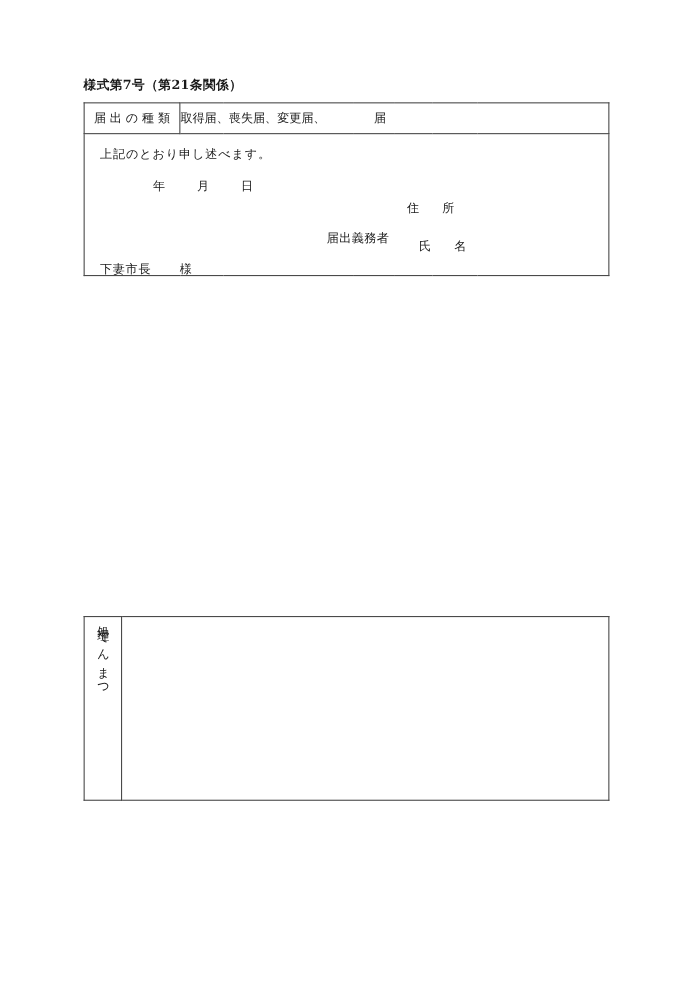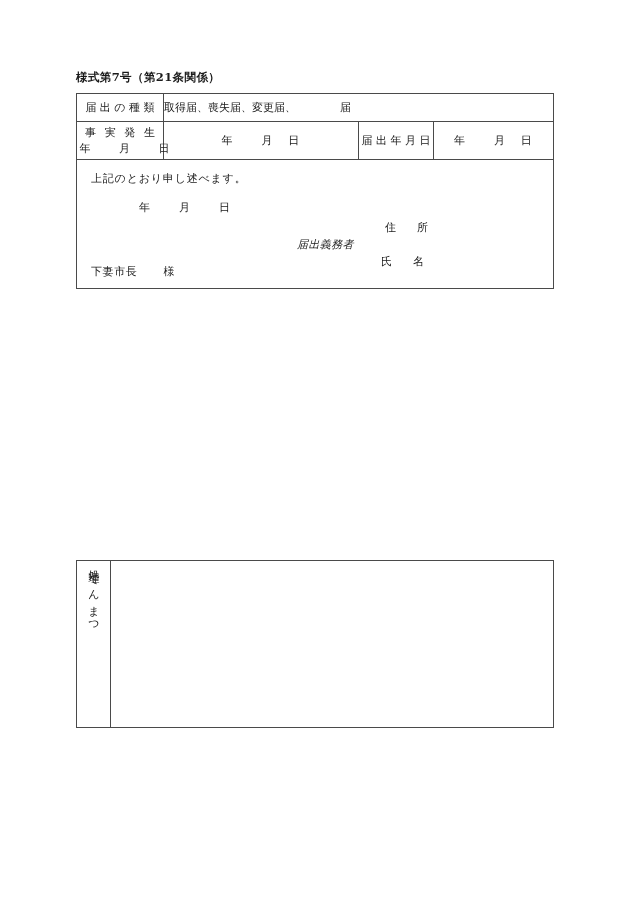--- a/index.html
+++ b/index.html
@@ -141,41 +141,40 @@
 
   .decl-party {
     position: absolute;
     left: 220px;
     top: 60px;
     width: 230px;
     font-size: 11px;
   }
   .decl-addr {
     position: absolute;
-    left: 88px;
+    left: 73px;
     top: 0;
     letter-spacing: 5px;
   }
   .decl-obligor {
     position: absolute;
     left: 0;
-    top: 17px;
+    top: 27px;
     letter-spacing: 0.4px;
-    font-style: italic;
   }
   .decl-name {
     position: absolute;
     left: 84px;
     top: 34px;
     letter-spacing: 5px;
   }
   .decl-mayor {
     position: absolute;
     left: 14px;
-    top: 104px;
+    top: 115px;
     letter-spacing: 0.6px;
   }
   .decl-mayor .honorific { padding-left: 26px; }
 
   
   .proc-table {
     position: absolute;
     left: 76px;
     top: 560px;
     width: 477px;
@@ -225,41 +224,20 @@
     </colgroup>
     <tbody>
 
 
       <tr class="row-kind">
         <td class="label-cell">届 出 の 種 類</td>
         <td class="value-cell" colspan="6">取得届、喪失届、変更届、　　　　届</td>
       </tr>
 
 
-      <tr class="row-date">
-        <td class="label-cell">
-          <span class="lbl-line">事 実 発 生</span>
-          <span class="lbl-line">年 　 月 　 日</span>
-        </td>
-        <td class="value-cell" colspan="3">
-          <span class="date-line">
-            <span class="g">年</span>
-            <span class="g2">月</span>
-            <span>日</span>
-          </span>
-        </td>
-        <td class="value-cell cell-center" colspan="2">届 出 年 月 日</td>
-        <td class="value-cell">
-          <span class="date-line">
-            <span class="g">年</span>
-            <span class="g2">月</span>
-            <span>日</span>
-          </span>
-        </td>
-      </tr>
 
 
 
       <tr>
         <td class="decl-cell" colspan="7">
           <div class="decl-inner">
             <div class="decl-statement">上記のとおり申し述べます。</div>
 
             <div class="decl-date">
               <span class="g">年</span>

